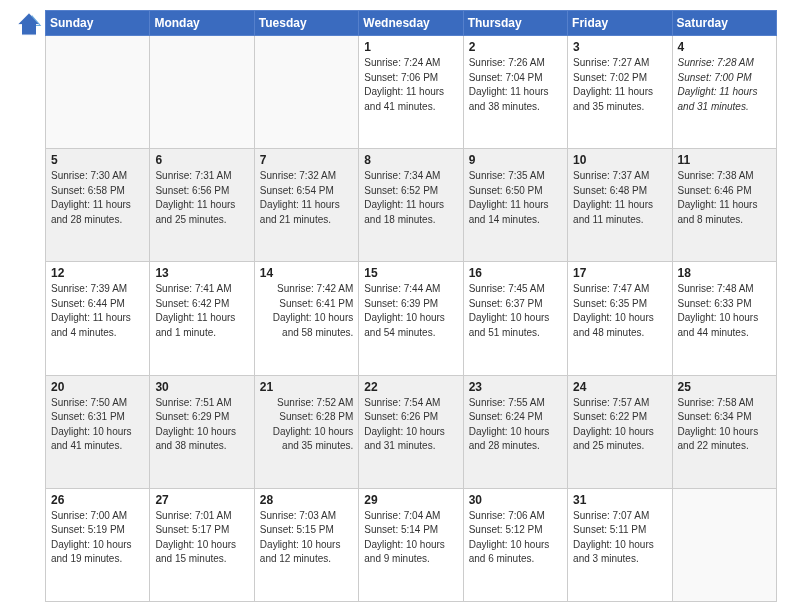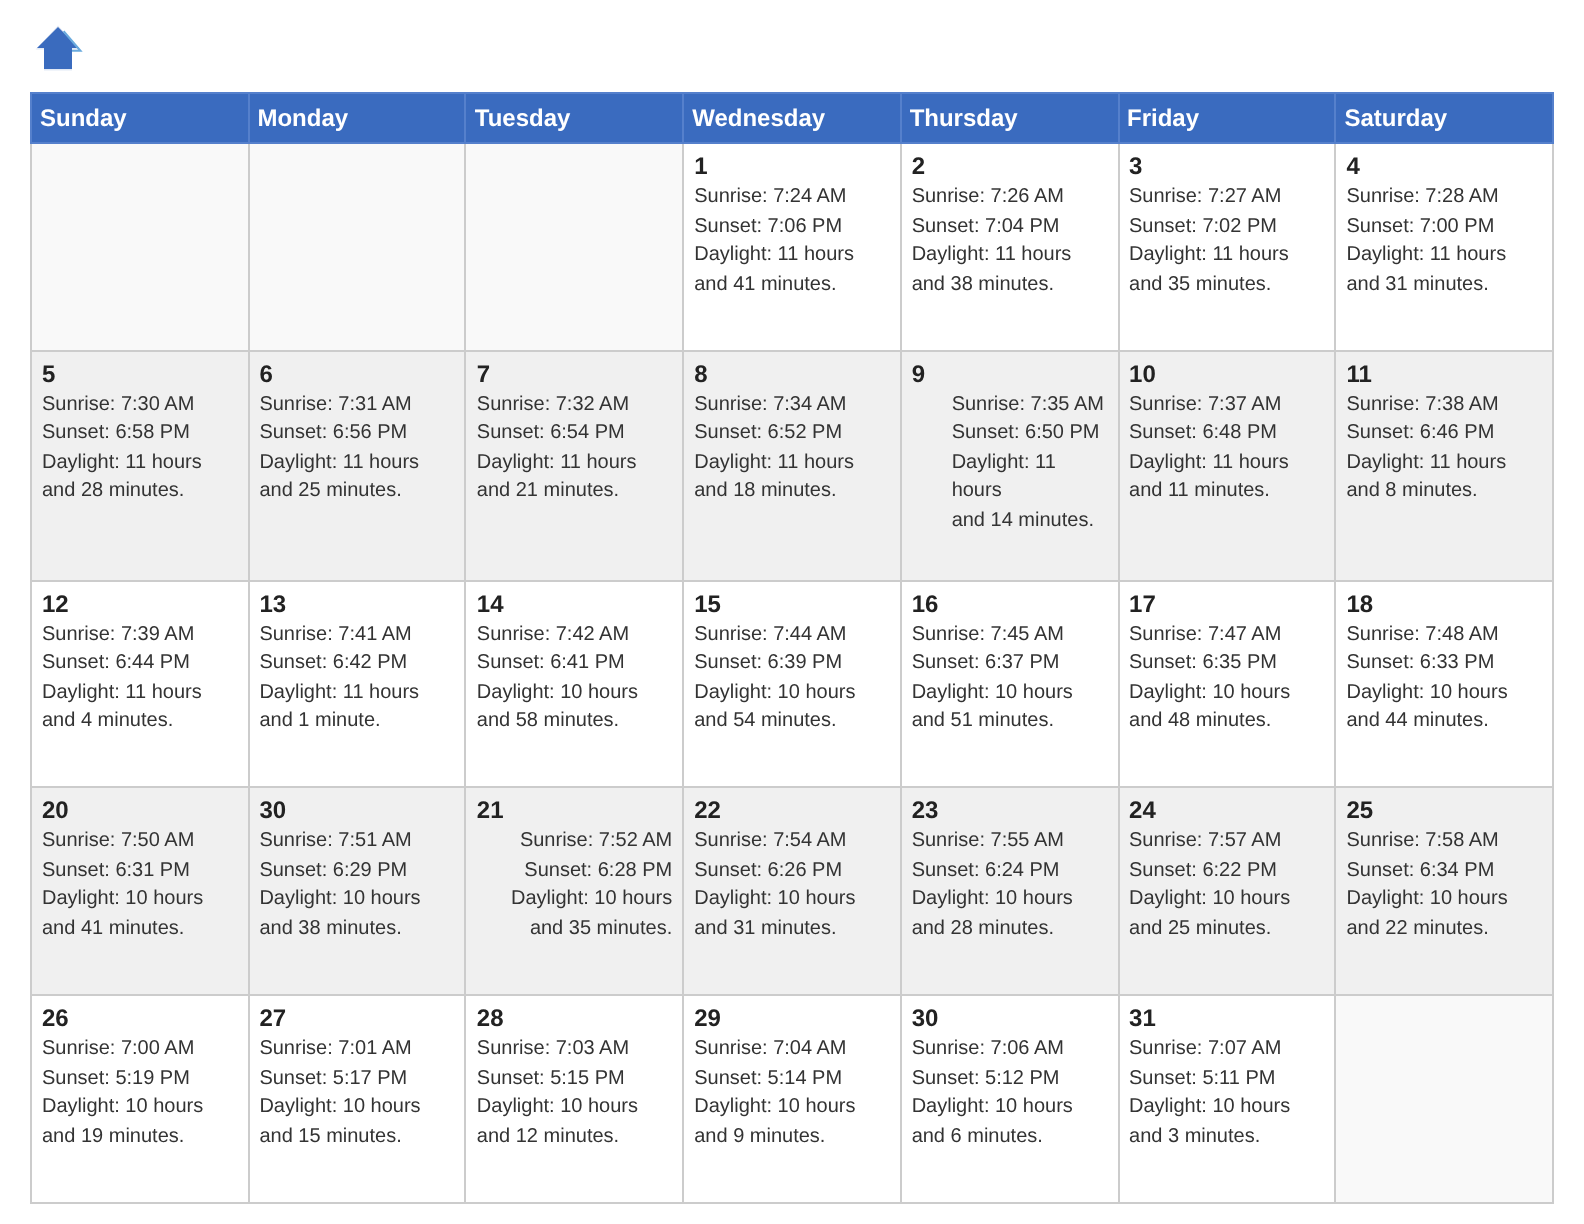--- a/index.html
+++ b/index.html
@@ -8,21 +8,21 @@
       background: #fff;
       width: 792px;
       height: 612px;
       overflow: hidden;
     }
     .page {
       width: 792px;
       height: 612px;
       padding: 10px 15px;
       display: flex;
-      flex-direction: column;
+      flex-direction: row;
     }
     .header {
       display: flex;
       justify-content: space-between;
       align-items: flex-start;
       margin-bottom: 8px;
     }
     .logo {
       display: flex;
       align-items: center;
@@ -166,21 +166,21 @@
           </td>
           <td>
             <span class="day-number">3</span>
             <div class="day-info" style="white-space: pre-line;">Sunrise: 7:27 AM
 Sunset: 7:02 PM
 Daylight: 11 hours
 and 35 minutes.</div>
           </td>
           <td>
             <span class="day-number">4</span>
-            <div class="day-info" style="white-space: pre-line;">Sunrise: 7:28 AM
+            <div class="day-info" style="white-space: pre-line; font-style: italic;">Sunrise: 7:28 AM
 Sunset: 7:00 PM
 Daylight: 11 hours
 and 31 minutes.</div>
           </td>
         </tr>
         <tr>
           <td>
             <span class="day-number">5</span>
             <div class="day-info" style="white-space: pre-line;">Sunrise: 7:30 AM
 Sunset: 6:58 PM
@@ -203,21 +203,21 @@
           </td>
           <td>
             <span class="day-number">8</span>
             <div class="day-info" style="white-space: pre-line;">Sunrise: 7:34 AM
 Sunset: 6:52 PM
 Daylight: 11 hours
 and 18 minutes.</div>
           </td>
           <td>
             <span class="day-number">9</span>
-            <div class="day-info" style="white-space: pre-line; margin-left: 20px;">Sunrise: 7:35 AM
+            <div class="day-info" style="white-space: pre-line;">Sunrise: 7:35 AM
 Sunset: 6:50 PM
 Daylight: 11 hours
 and 14 minutes.</div>
           </td>
           <td>
             <span class="day-number">10</span>
             <div class="day-info" style="white-space: pre-line;">Sunrise: 7:37 AM
 Sunset: 6:48 PM
 Daylight: 11 hours
 and 11 minutes.</div>
@@ -240,21 +240,21 @@
           </td>
           <td>
             <span class="day-number">13</span>
             <div class="day-info" style="white-space: pre-line;">Sunrise: 7:41 AM
 Sunset: 6:42 PM
 Daylight: 11 hours
 and 1 minute.</div>
           </td>
           <td>
             <span class="day-number">14</span>
-            <div class="day-info" style="white-space: pre-line;">Sunrise: 7:42 AM
+            <div class="day-info" style="white-space: pre-line; text-align: right;">Sunrise: 7:42 AM
 Sunset: 6:41 PM
 Daylight: 10 hours
 and 58 minutes.</div>
           </td>
           <td>
             <span class="day-number">15</span>
             <div class="day-info" style="white-space: pre-line;">Sunrise: 7:44 AM
 Sunset: 6:39 PM
 Daylight: 10 hours
 and 54 minutes.</div>

